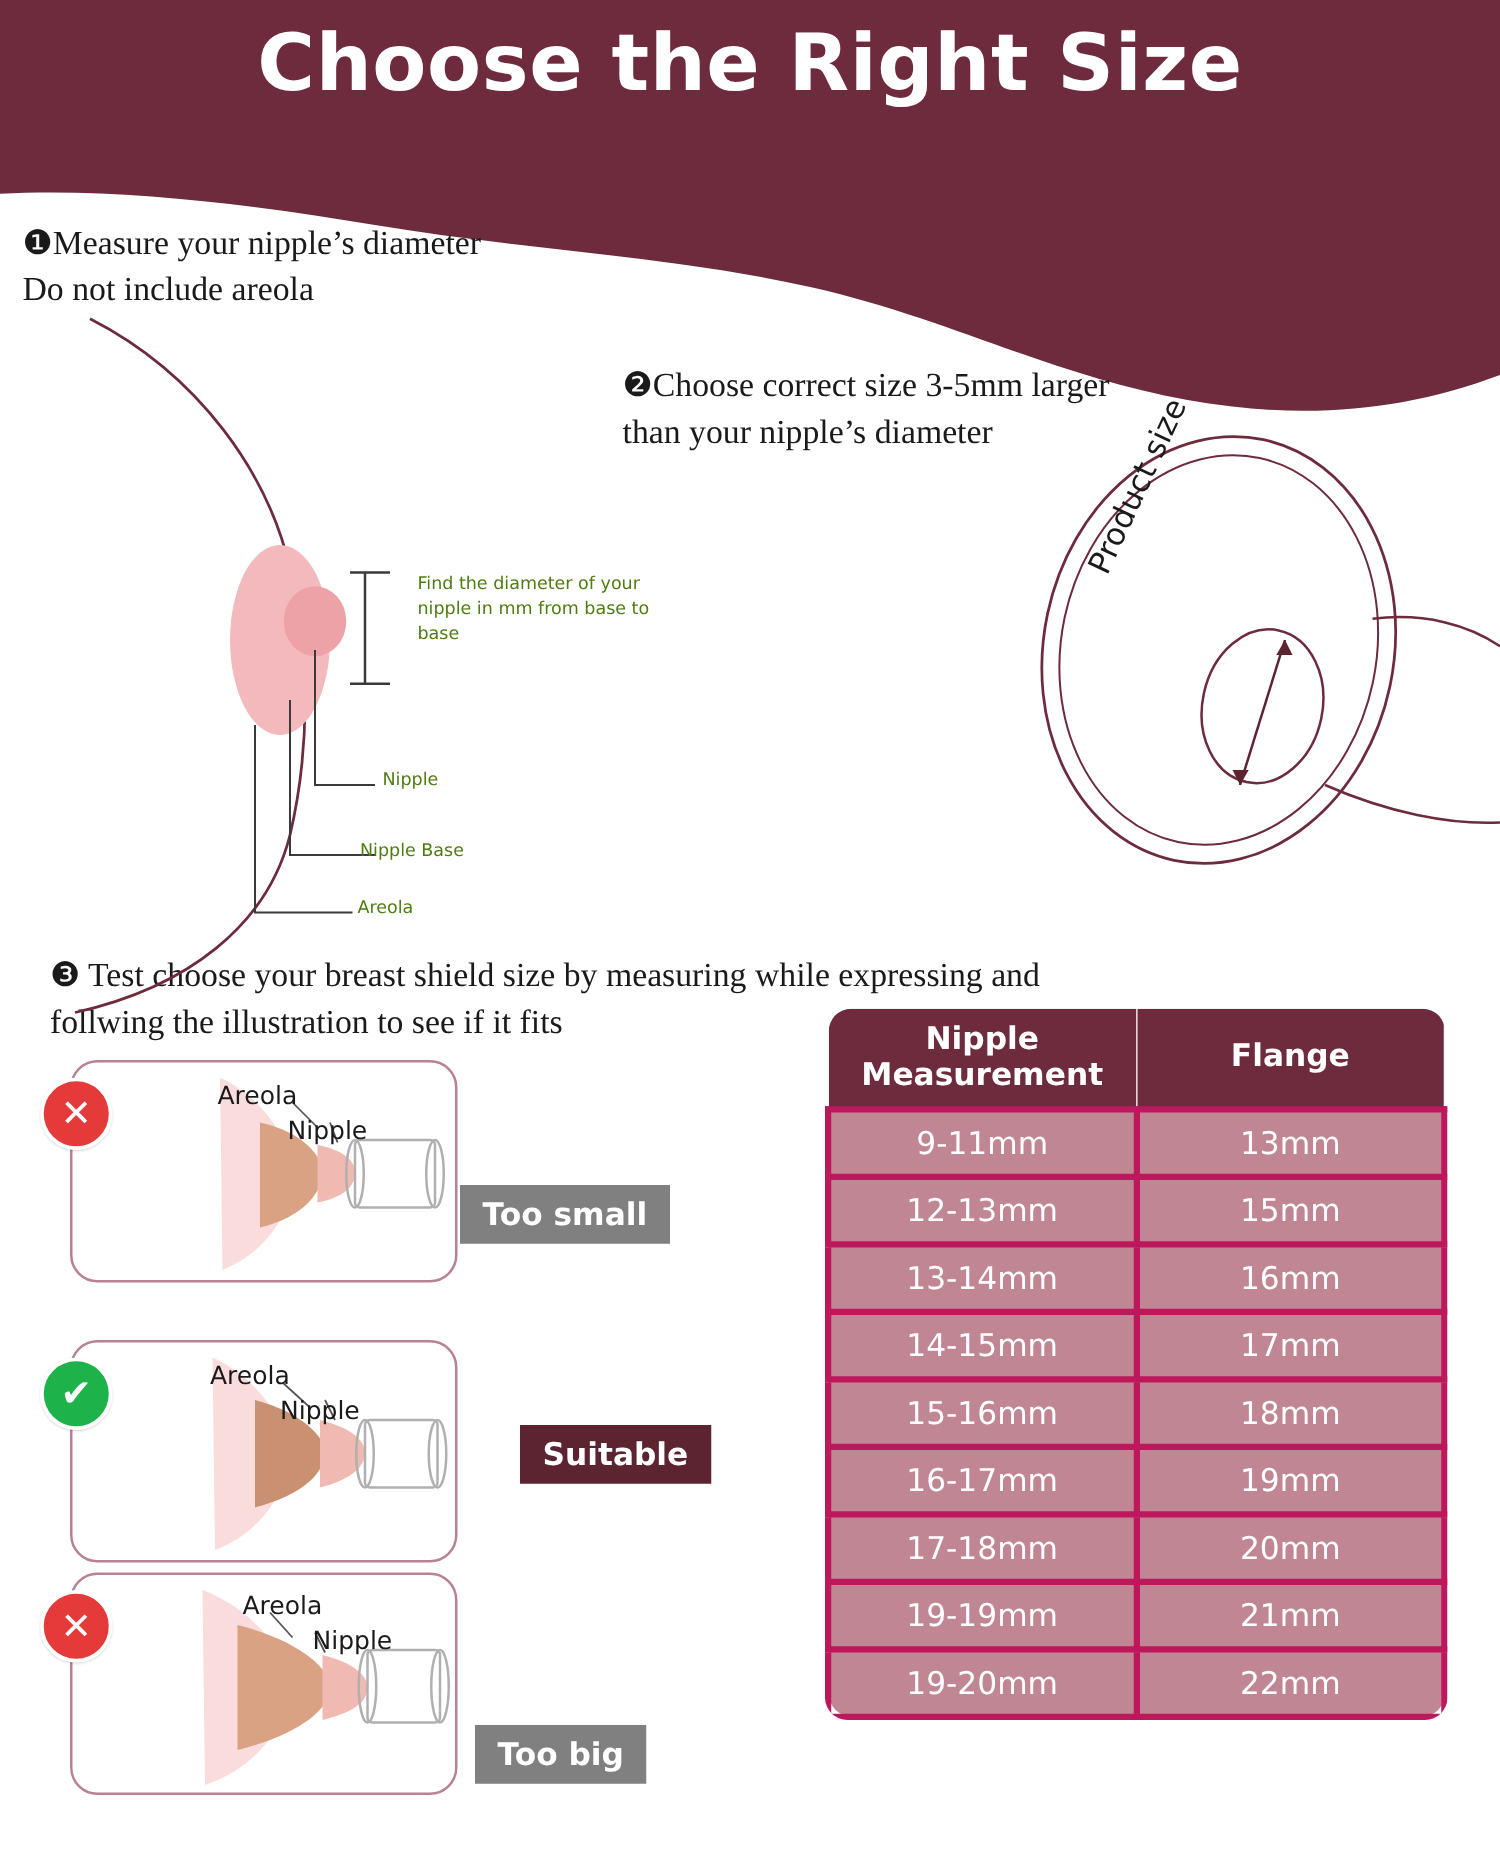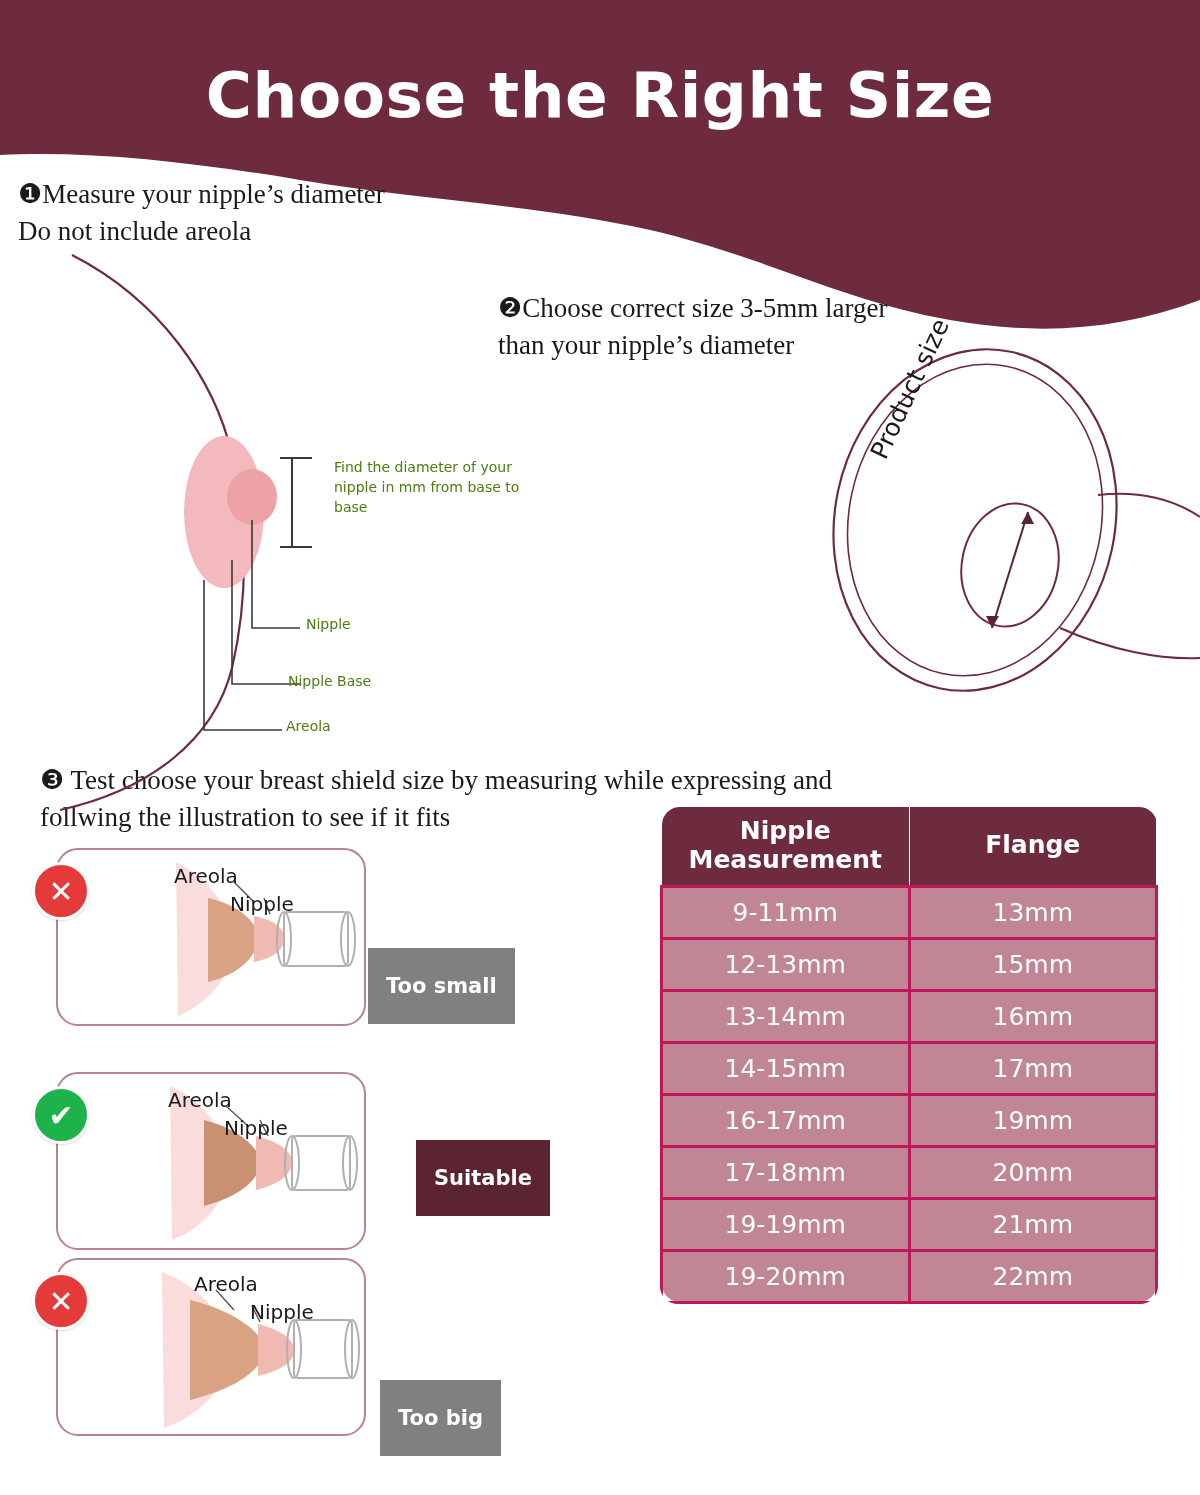--- a/index.html
+++ b/index.html
@@ -18,21 +18,20 @@
     background: #ffffff;
   }
 
   
   .header-wrap {
     position: absolute;
     left: 0; top: 0;
     width: 1200px;
     height: 360px;
     pointer-events: none;
-    margin-top: 45px;
   }
   .header-title {
     position: absolute;
     left: 0; top: 14px;
     width: 1200px;
     text-align: center;
     color: #ffffff;
     font-size: 63px;
     font-weight: bold;
     letter-spacing: 0.5px;
@@ -105,23 +104,23 @@
   .card-lbl {
     position: absolute;
     color: #1a1a1a;
     font-size: 20px;
     font-family: "DejaVu Sans", sans-serif;
   }
 
   .tag {
     position: absolute;
     color: #ffffff;
-    font-size: 21px;
+    font-size: 25px;
     font-weight: bold;
-    padding: 26px 18px;
+    padding: 9px 18px;
     font-family: "DejaVu Sans", sans-serif;
     white-space: nowrap;
   }
   .tag.grey { background: #808080; }
   .tag.dark { background: #5c2331; margin-left: 48px; }
   #tag-small { left: 368px; top: 948px; }
   #tag-suit  { left: 368px; top: 1140px; }
   #tag-big   { left: 380px; top: 1380px; }
 
   
@@ -149,21 +148,21 @@
     line-height: 1.15;
     border: 1px solid #ffffff;
     font-family: "DejaVu Sans", sans-serif;
   }
   #size-table td {
     background: #c08694;
     color: #ffffff;
     font-size: 25px;
     text-align: center;
     padding: 10px 4px;
-    border: 3px solid #be185d;
+    border: 5px solid #be185d;
     font-family: "DejaVu Sans", sans-serif;
   }
   #size-table tr:first-child th:first-child { border-top-left-radius: 18px; }
   #size-table tr:first-child th:last-child  { border-top-right-radius: 18px; }
   #size-table tr:last-child td:first-child  { border-bottom-left-radius: 18px; }
   #size-table tr:last-child td:last-child   { border-bottom-right-radius: 18px; }
 
   svg { display: block; }
   .svg-layer {
     position: absolute;
@@ -316,20 +315,24 @@
           </tr>
           <tr>
             <td>13-14mm</td>
             <td>16mm</td>
           </tr>
           <tr>
             <td>14-15mm</td>
             <td>17mm</td>
           </tr>
           <tr>
+            <td>15-16mm</td>
+            <td>18mm</td>
+          </tr>
+          <tr>
             <td>16-17mm</td>
             <td>19mm</td>
           </tr>
           <tr>
             <td>17-18mm</td>
             <td>20mm</td>
           </tr>
           <tr>
             <td>19-19mm</td>
             <td>21mm</td>

